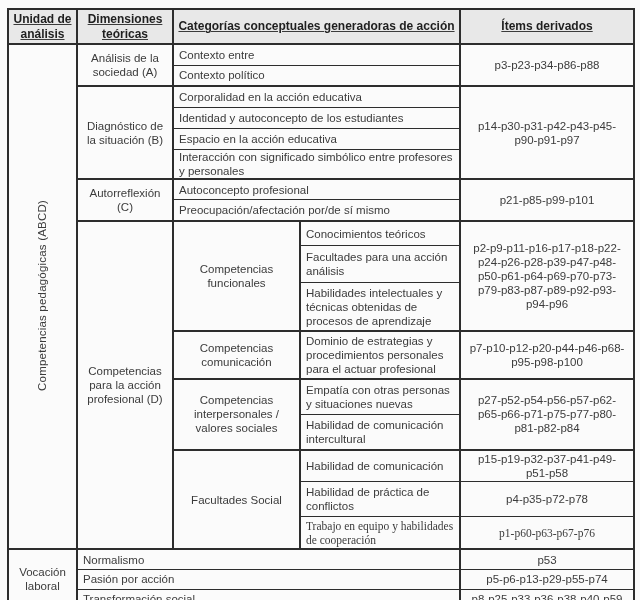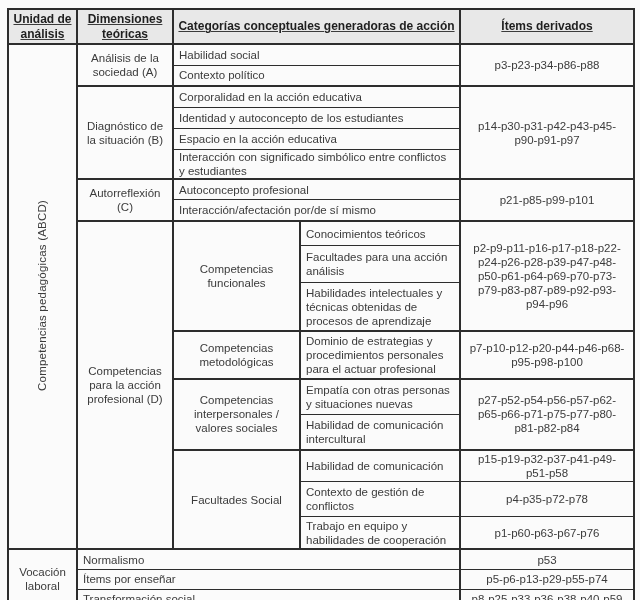--- a/index.html
+++ b/index.html
@@ -34,21 +34,21 @@
   td.items{text-align:center;padding:1px 6px;}
   td.vcell{padding:0;}
   .vert{
     writing-mode:vertical-rl;transform:rotate(180deg);
     white-space:nowrap;display:inline-block;
     font-size:11.5px;letter-spacing:.2px;
   }
   
   tr.h29{height:29px;text-decoration:underline;} tr.h21{height:21px;} tr.h28{height:28px;}
   tr.h25{height:25px;} tr.h37{height:37px;} tr.h48{height:48px;}
-  tr.h36{height:36px;} tr.h35{height:35px;} tr.h33{height:33px;}
+  tr.h36{height:36px;} tr.h35{height:35px;} tr.h33{height:33px;font-family:Liberation Serif, serif;}
   tr.h20{height:20px;}
 </style>
 </head>
 <body>
 
 <div class="wrap">
 <table>
   <colgroup>
     <col style="width:69px">
         <col style="width:96px">
@@ -62,100 +62,100 @@
       <th>Dimensiones teóricas</th>
       <th colspan="2">Categorías conceptuales generadoras de acción</th>
       <th>Ítems derivados</th>
     </tr>
   </thead>
   <tbody>
 
     <tr class="h21">
       <td class="c vcell" rowspan="17"><span class="vert">Competencias pedagógicas (ABCD)</span></td>
       <td class="c" rowspan="2">Análisis de la sociedad (A)</td>
-      <td colspan="2">Habilidad social</td>
+      <td colspan="2">Contexto entre</td>
       <td class="items" rowspan="2">p3-p23-p34-p86-p88</td>
     </tr>
     <tr class="h21">
       <td colspan="2">Contexto político</td>
     </tr>
 
     <tr class="sec h21">
       <td class="c" rowspan="4">Diagnóstico de la situación (B)</td>
       <td colspan="2">Corporalidad en la acción educativa</td>
       <td class="items" rowspan="4">p14-p30-p31-p42-p43-p45-p90-p91-p97</td>
     </tr>
     <tr class="h21">
       <td colspan="2">Identidad y autoconcepto de los estudiantes</td>
     </tr>
     <tr class="h21">
       <td colspan="2">Espacio en la acción educativa</td>
     </tr>
     <tr class="h28">
-      <td colspan="2">Interacción con significado simbólico entre conflictos y estudiantes</td>
+      <td colspan="2">Interacción con significado simbólico entre profesores y personales</td>
     </tr>
 
     <tr class="sec h21">
       <td class="c" rowspan="2">Autorreflexión (C)</td>
       <td colspan="2">Autoconcepto profesional</td>
       <td class="items" rowspan="2">p21-p85-p99-p101</td>
     </tr>
     <tr class="h21">
-      <td colspan="2">Interacción/afectación por/de sí mismo</td>
+      <td colspan="2">Preocupación/afectación por/de sí mismo</td>
     </tr>
 
     <tr class="sec h25">
       <td class="c" rowspan="9">Competencias para la acción profesional (D)</td>
       <td class="c" rowspan="3">Competencias funcionales</td>
       <td>Conocimientos teóricos</td>
       <td class="items" rowspan="3">p2-p9-p11-p16-p17-p18-p22-p24-p26-p28-p39-p47-p48-p50-p61-p64-p69-p70-p73-p79-p83-p87-p89-p92-p93-p94-p96</td>
     </tr>
     <tr class="h37">
       <td>Facultades para una acción análisis</td>
     </tr>
     <tr class="h48">
       <td>Habilidades intelectuales y técnicas obtenidas de procesos de aprendizaje</td>
     </tr>
 
     <tr class="sec h48">
-      <td class="c">Competencias metodológicas</td>
+      <td class="c">Competencias comunicación</td>
       <td>Dominio de estrategias y procedimientos personales para el actuar profesional</td>
       <td class="items">p7-p10-p12-p20-p44-p46-p68-p95-p98-p100</td>
     </tr>
 
     <tr class="sec h36">
       <td class="c" rowspan="2">Competencias interpersonales / valores sociales</td>
       <td>Empatía con otras personas y situaciones nuevas</td>
       <td class="items" rowspan="2">p27-p52-p54-p56-p57-p62-p65-p66-p71-p75-p77-p80-p81-p82-p84</td>
     </tr>
     <tr class="h35">
       <td>Habilidad de comunicación intercultural</td>
     </tr>
 
     <tr class="sec h25">
       <td class="c" rowspan="3">Facultades Social</td>
       <td>Habilidad de comunicación</td>
       <td class="items">p15-p19-p32-p37-p41-p49-p51-p58</td>
     </tr>
     <tr class="h35">
-      <td>Contexto de gestión de conflictos</td>
+      <td>Habilidad de práctica de conflictos</td>
       <td class="items">p4-p35-p72-p78</td>
     </tr>
     <tr class="h33">
       <td>Trabajo en equipo y habilidades de cooperación</td>
       <td class="items">p1-p60-p63-p67-p76</td>
     </tr>
 
     <tr class="sec h20">
       <td class="c" rowspan="3">Vocación laboral</td>
       <td colspan="3">Normalismo</td>
       <td class="items">p53</td>
     </tr>
     <tr class="h20">
-      <td colspan="3">Ítems por enseñar</td>
+      <td colspan="3">Pasión por acción</td>
       <td class="items">p5-p6-p13-p29-p55-p74</td>
     </tr>
     <tr class="h20">
       <td colspan="3">Transformación social</td>
       <td class="items">p8-p25-p33-p36-p38-p40-p59</td>
     </tr>
   </tbody>
 </table>
 </div>
 

